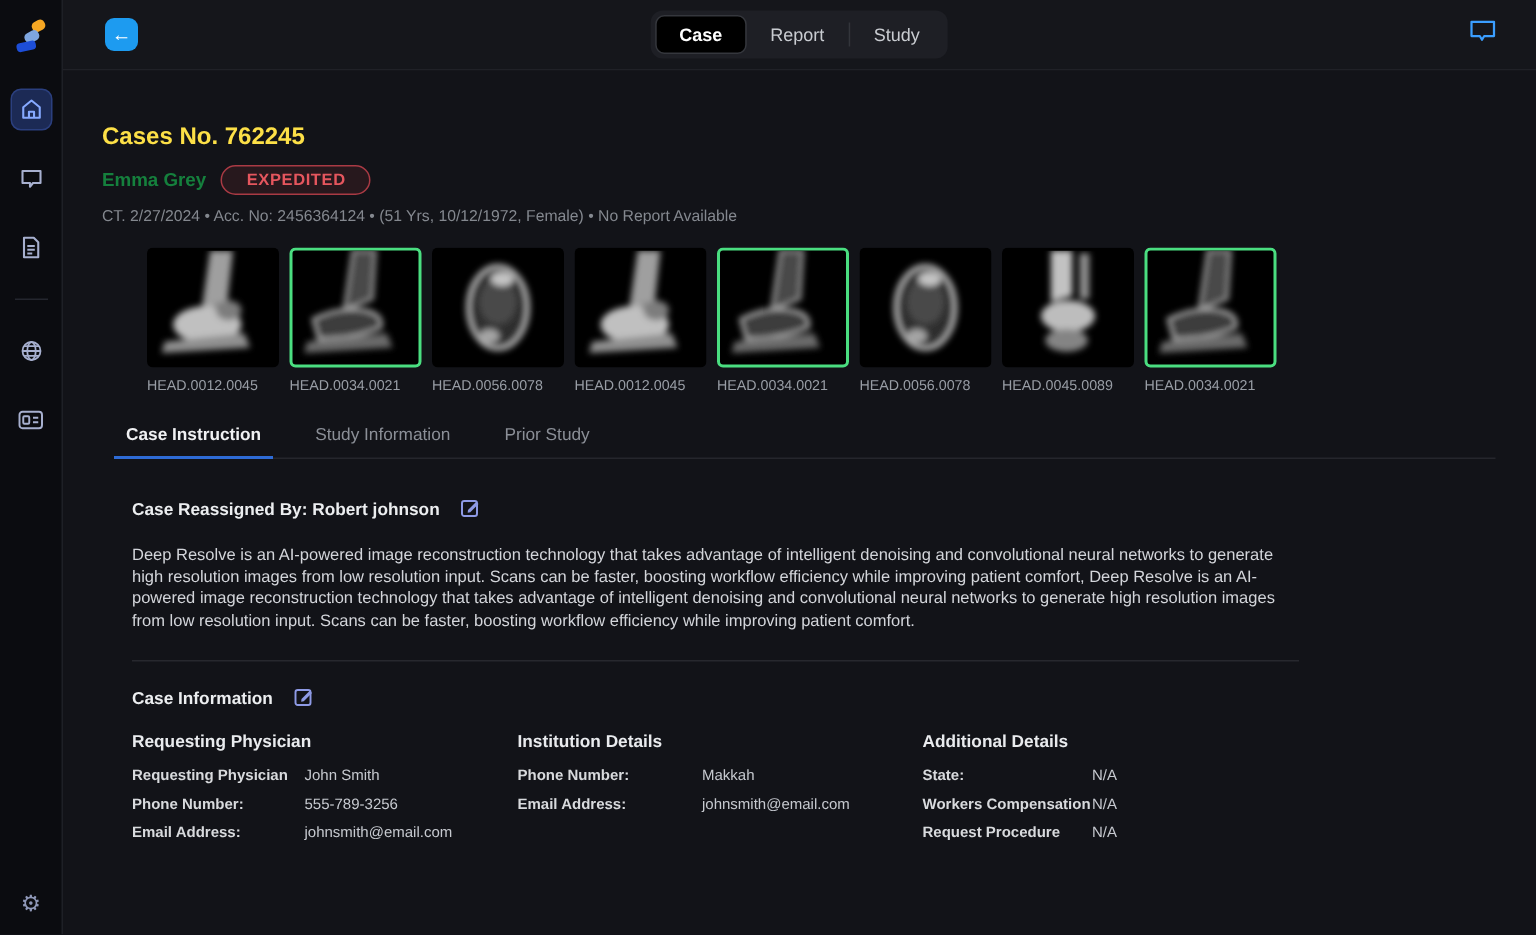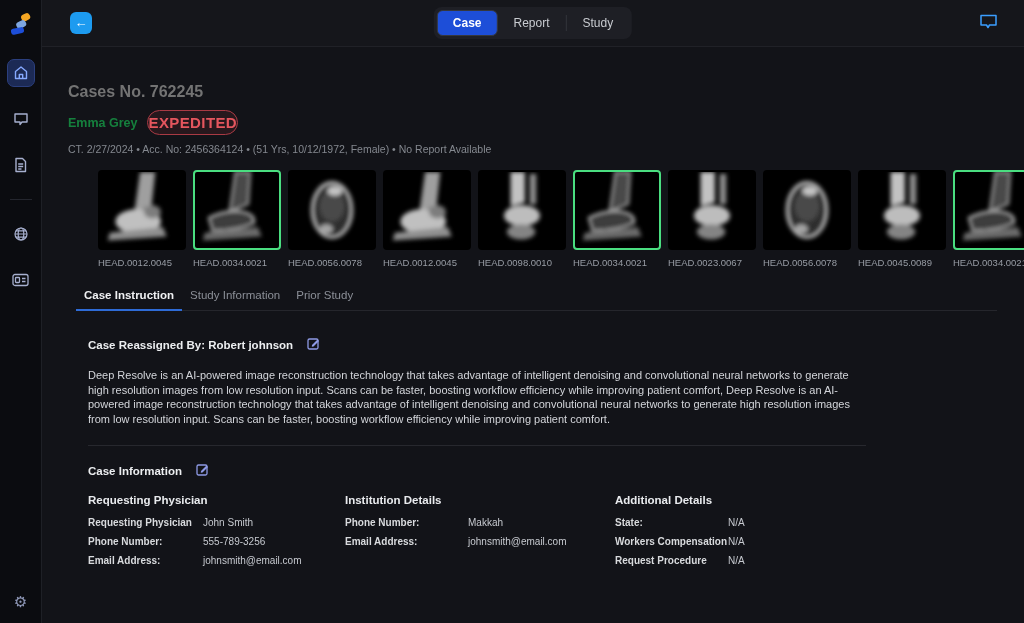--- a/index.html
+++ b/index.html
@@ -36,47 +36,47 @@
     cursor:pointer; display:flex; align-items:center; justify-content:center;
   }
   .top-tabs {
     position:absolute; left:50%; transform:translateX(-50%);
     display:flex; align-items:center; background:#1e1f25; border-radius:8px; padding:3px;
   }
   .top-tab {
     padding:5px 15px; font-size:12px; color:#c9ccd1; cursor:pointer;
     border:1px solid transparent; border-radius:6px; white-space:nowrap;
   }
-  .top-tab.active { background:#1d4ed8; border-color:#35373d; color:#fff; font-weight:bold; }
+  .top-tab.active { background:#000000; border-color:#35373d; color:#fff; font-weight:bold; }
   .top-sep { width:1px; height:16px; background:#33353b; }
   .top-chat { margin-left:auto; margin-right:26px; cursor:pointer; display:flex; }
   
   .main { position:absolute; left:42px; top:47px; right:0; bottom:0; background:#121318; overflow:hidden; }
-  .case-title { margin:36px 0 0 26px; font-size:16px; font-weight:bold; color:#737373; }
+  .case-title { margin:36px 0 0 26px; font-size:16px; font-weight:bold; color:#fde047; }
   .patient-row { margin:9px 0 0 26px; display:flex; align-items:center; gap:10px; }
   .patient-name { font-size:12.5px; font-weight:bold; color:#15803d; }
   .badge {
-    font-size:15px; font-weight:bold; letter-spacing:.4px; color:#e5565e;
+    font-size:11px; font-weight:bold; letter-spacing:.4px; color:#e5565e;
     background:rgba(229,72,77,.10); border:1px solid #a93a44;
-    border-radius:999px; padding:3px 0;text-align:center;
+    border-radius:999px; padding:3px 16px;text-align:center;
   }
   .meta-line { margin:8px 0 0 26px; font-size:10.5px; color:#84888f; }
   
   .thumb-strip { margin:15px 0 0 26px; display:flex; gap:7px; overflow:hidden;padding-left:30px; }
   .thumb { width:88px; flex:0 0 auto; cursor:pointer; }
   .thumb-img {
     width:88px; height:80px; background:#000; border-radius:4px;
     border:2px solid transparent; overflow:hidden;
   }
   .thumb.selected .thumb-img { border-color:#4ade80; }
   .thumb-img svg { width:100%; height:100%; display:block; }
   .thumb-label { margin-top:7px; font-size:9.5px; color:#989da5; }
   
   .content-tabs {
-    margin:12px 27px 0 34px; display:flex; gap:0;
+    margin:12px 27px 0 34px; display:flex; gap:20px;
     border-bottom:1px solid #25262c;
   }
   .ctab {
     padding:9px 8px 8px; font-size:11.5px; color:#8b8f97; cursor:pointer;
     border-bottom:2.5px solid transparent; margin-bottom:-1px;
   }
   .ctab.active { color:#f0f1f3; font-weight:bold; border-bottom-color:#2e6bd6; }
   
   .section { padding:0 27px 0 46px; }
   .inline-head { margin-top:26px; display:flex; align-items:center; gap:14px; }
@@ -250,43 +250,27 @@
       <div class="thumb-label">HEAD.0056.0078</div>
     </div>
     <div class="thumb">
       <div class="thumb-img">
           <svg viewBox="0 0 88 80">
             <use href="#mri-sag"></use>
           </svg>
         </div>
       <div class="thumb-label">HEAD.0012.0045</div>
     </div>
-    <div class="thumb">
-      <div class="thumb-img">
-          <svg viewBox="0 0 88 80">
-            <use href="#mri-cor"></use>
-          </svg>
-        </div>
-      <div class="thumb-label">HEAD.0098.0010</div>
-    </div>
     <div class="thumb selected">
       <div class="thumb-img">
           <svg viewBox="0 0 88 80">
             <use href="#mri-sag-sel"></use>
           </svg>
         </div>
       <div class="thumb-label">HEAD.0034.0021</div>
-    </div>
-    <div class="thumb">
-      <div class="thumb-img">
-          <svg viewBox="0 0 88 80">
-            <use href="#mri-cor"></use>
-          </svg>
-        </div>
-      <div class="thumb-label">HEAD.0023.0067</div>
     </div>
     <div class="thumb">
       <div class="thumb-img">
           <svg viewBox="0 0 88 80">
             <use href="#mri-ax"></use>
           </svg>
         </div>
       <div class="thumb-label">HEAD.0056.0078</div>
     </div>
     <div class="thumb">

